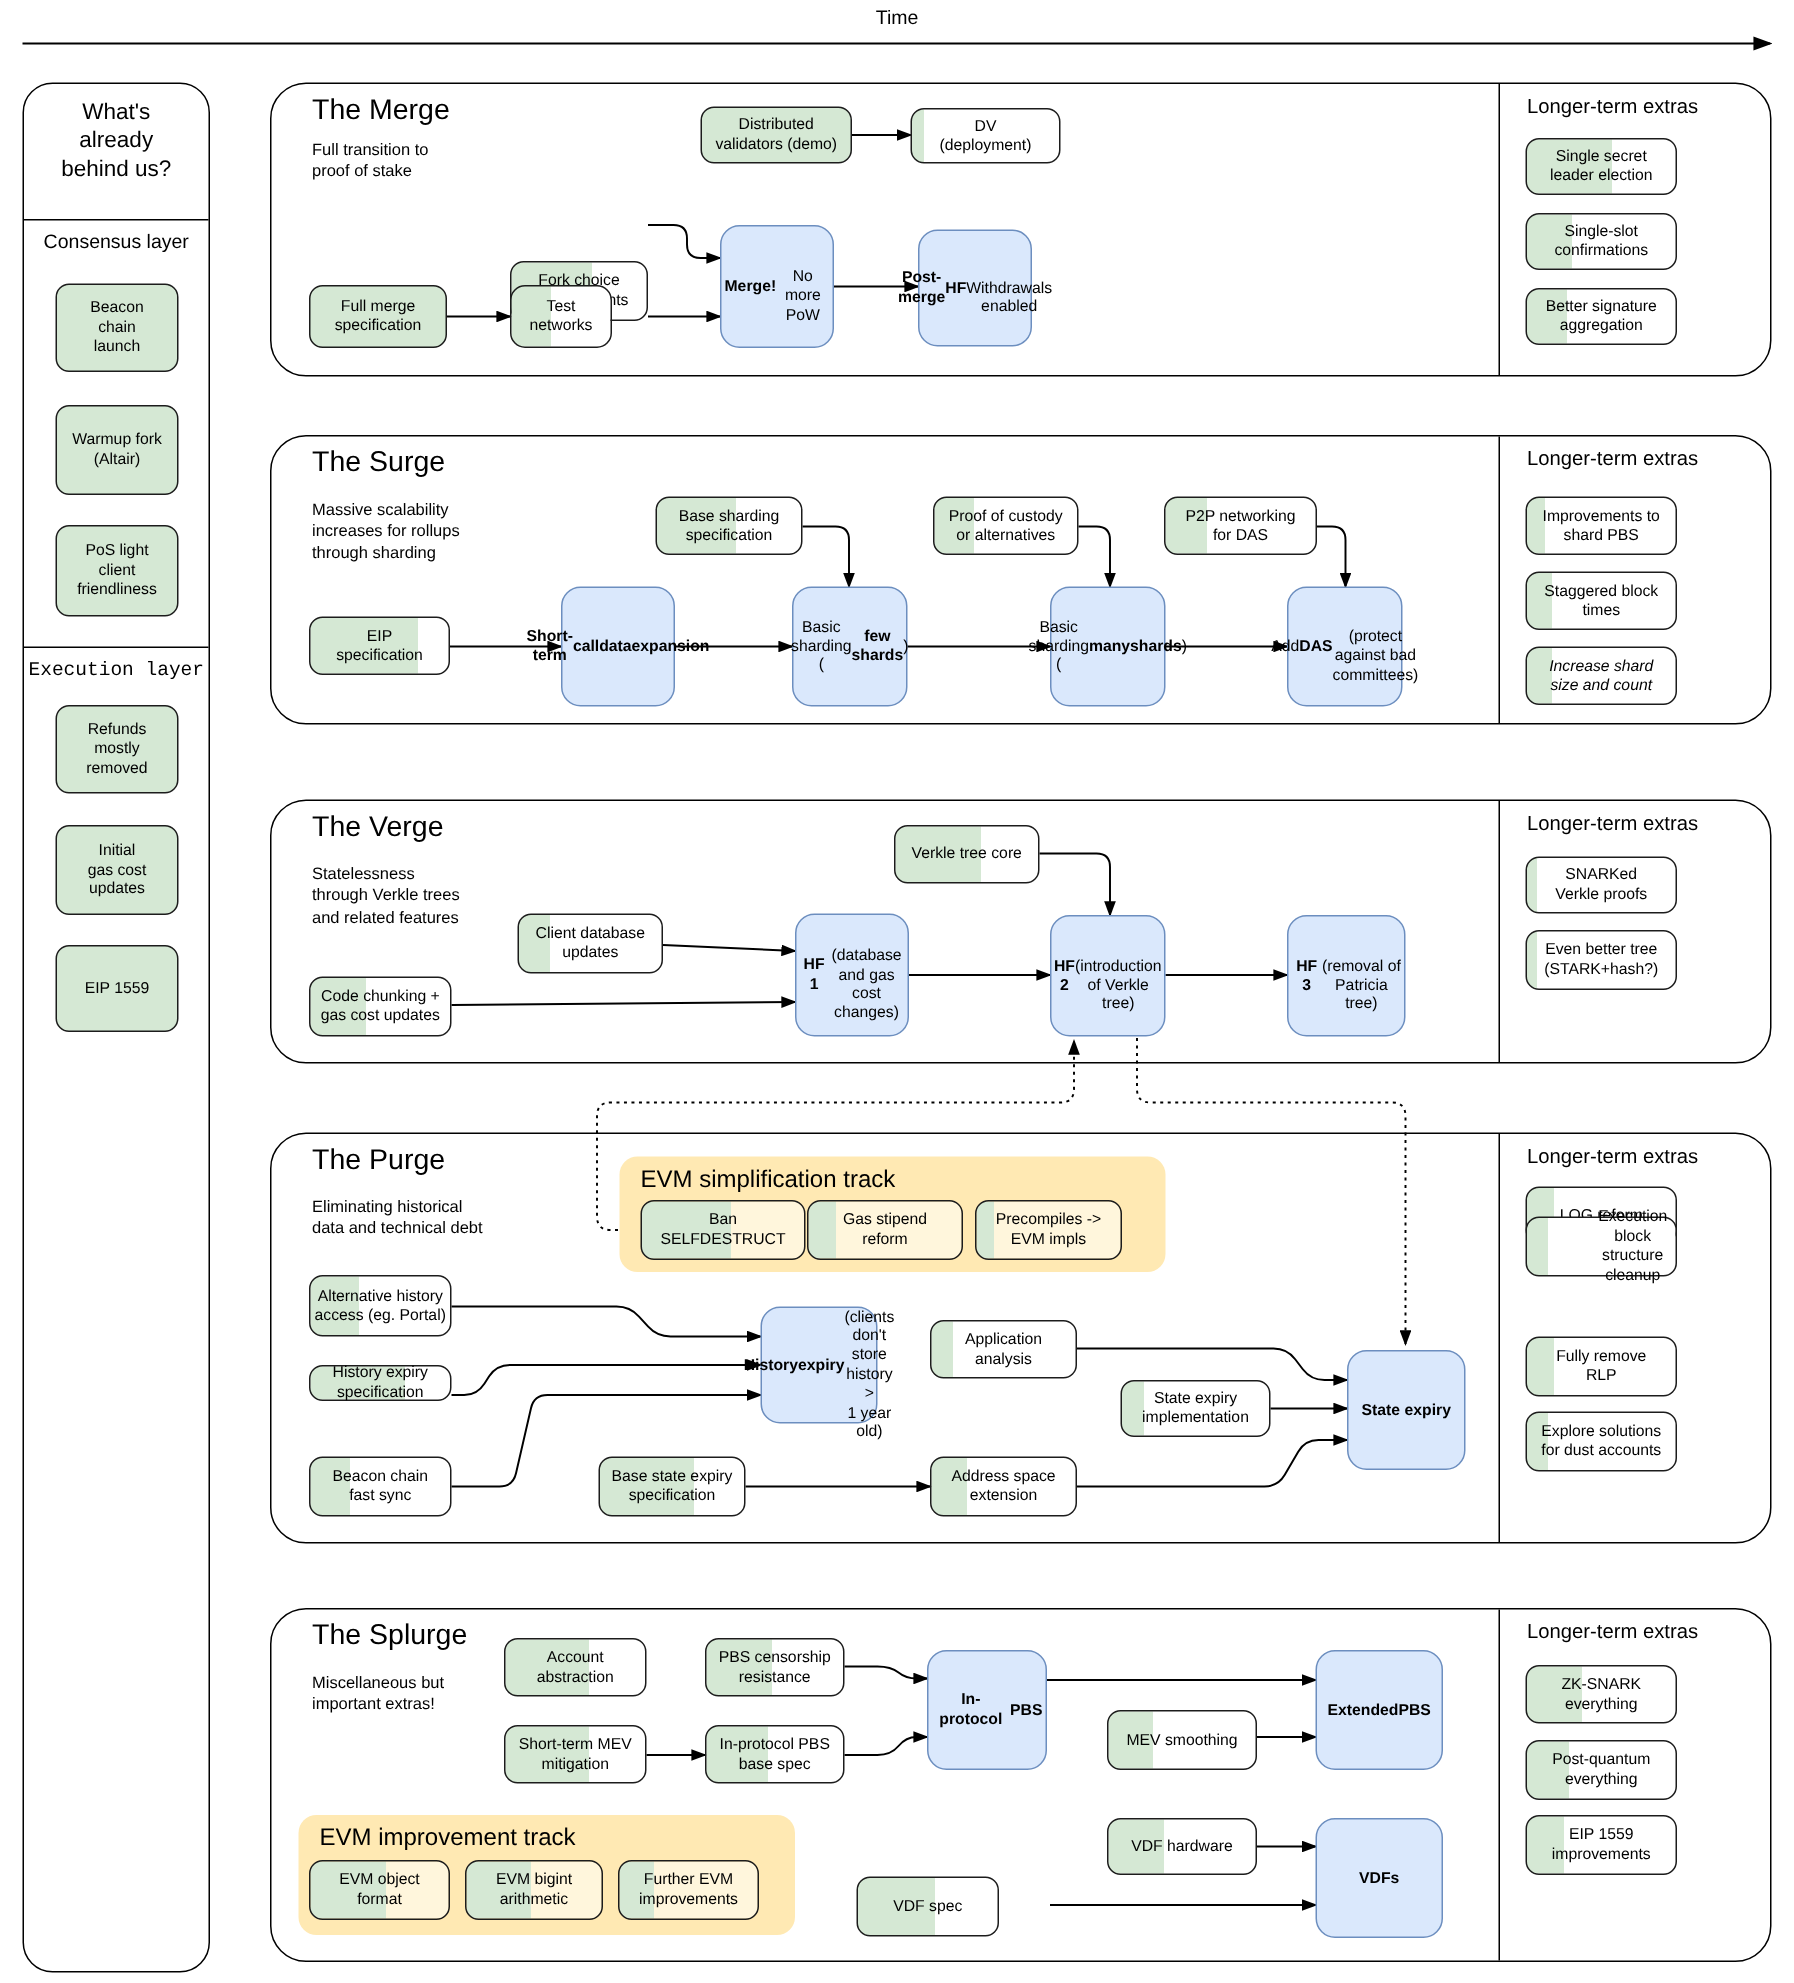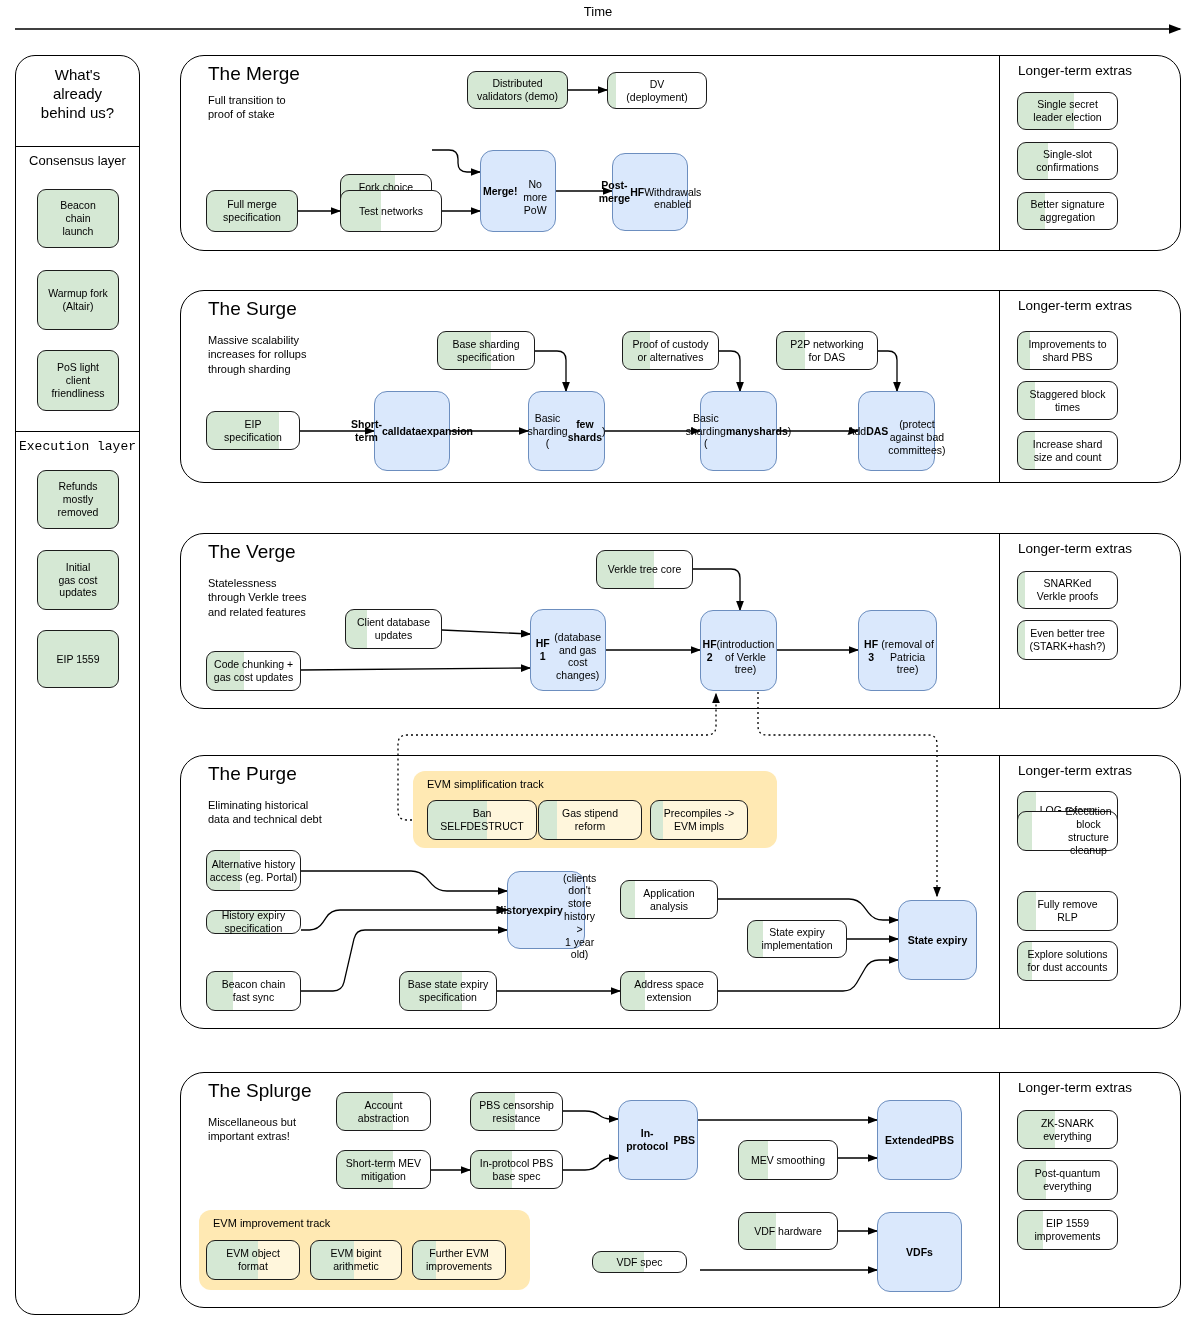--- a/index.html
+++ b/index.html
@@ -19,21 +19,21 @@
   .sec-sub{position:absolute;left:27px;top:42px;margin:0;font-size:11px;line-height:1.3;
            width:135px;white-space:pre-line;}
   #sec-merge .sec-sub{top:37px;}
   .extras-divider{position:absolute;left:818px;top:0;bottom:0;width:1px;background:#000;}
   .extras-title{position:absolute;left:837px;top:7px;margin:0;font-size:13.5px;font-weight:normal;}
   .node{position:absolute;box-sizing:border-box;border:1px solid #1c1c1c;border-radius:9px;
         display:flex;align-items:center;justify-content:center;text-align:center;
         font-size:10.5px;line-height:1.22;padding:2px;background:#fff;}
   .node.milestone{border-color:#6c8ebf;background:#dae8fc;border-radius:13px;}
   .trackbox{position:absolute;background:#ffe9b3;border-radius:12px;}
-  .track-label{position:absolute;left:14px;top:7px;font-size:11px;}
+  .track-label{position:absolute;left:14px;top:7px;font-size:16px;}
   svg.arrows{position:absolute;left:0;top:0;}
 </style>
 </head>
 <body>
 
 <div id="canvas">
 
   <div class="time-label">Time</div>
   <svg class="layer" width="1196" height="45">
     <defs>
@@ -139,21 +139,21 @@
     <div class="node" style="left: 37px; top: 350px; width: 82px; height: 61px; background: rgb(213, 232, 212);">PoS light<br>client<br>friendliness</div>
     <div class="hline" style="left: 16px; width: 123px; top: 431px;"></div>
     <div class="group-label" style="top: 439px; font-family: Liberation Mono, monospace;">Execution layer</div>
     <div class="node" style="left: 37px; top: 470px; width: 82px; height: 59px; background: rgb(213, 232, 212);">Refunds<br>mostly<br>removed</div>
     <div class="node" style="left: 37px; top: 550px; width: 82px; height: 60px; background: rgb(213, 232, 212);">Initial<br>gas cost<br>updates</div>
     <div class="node" style="left: 37px; top: 630px; width: 82px; height: 58px; background: rgb(213, 232, 212);">EIP 1559</div>
     <div class="node" style="left: 467px; top: 71px; width: 101px; height: 38px; background: rgb(213, 232, 212);">Distributed<br>validators (demo)</div>
     <div class="node" style="left: 607px; top: 72px; width: 100px; height: 37px; background: linear-gradient(90deg, rgb(213, 232, 212) 8%, rgb(255, 255, 255) 8%);">DV<br>(deployment)</div>
     <div class="node" style="left: 340px; top: 130px; width: 92px; height: 40px; background: linear-gradient(90deg, rgb(213, 232, 212) 60%, rgb(255, 255, 255) 60%); margin-top: 44px;">Fork choice<br>improvements</div>
     <div class="node" style="left: 206px; top: 190px; width: 92px; height: 42px; background: rgb(213, 232, 212);">Full merge<br>specification</div>
-    <div class="node" style="left: 340px; top: 190px; width: 102px; height: 42px; background: linear-gradient(90deg, rgb(213, 232, 212) 40%, rgb(255, 255, 255) 40%);">Test networks</div>
+    <div class="node" style="left: 340px; top: 190px; width: 68px; height: 42px; background: linear-gradient(90deg, rgb(213, 232, 212) 40%, rgb(255, 255, 255) 40%); border-radius: 10px;">Test networks</div>
     <div class="node milestone" style="left: 480px; top: 150px; width: 76px; height: 82px;"><b>Merge!</b><br>No more<br>PoW</div>
     <div class="node milestone" style="left: 612px; top: 153px; width: 76px; height: 78px;"><b>Post-merge</b><br><b>HF</b><br>Withdrawals<br>enabled</div>
     <div class="node" style="left: 1017px; top: 92px; width: 101px; height: 38px; background: linear-gradient(90deg, rgb(213, 232, 212) 57%, rgb(255, 255, 255) 57%);">Single secret<br>leader election</div>
     <div class="node" style="left: 1017px; top: 142px; width: 101px; height: 38px; background: linear-gradient(90deg, rgb(213, 232, 212) 30%, rgb(255, 255, 255) 30%);">Single-slot<br>confirmations</div>
     <div class="node" style="left: 1017px; top: 192px; width: 101px; height: 38px; background: linear-gradient(90deg, rgb(213, 232, 212) 27%, rgb(255, 255, 255) 27%);">Better signature<br>aggregation</div>
     <div class="node" style="left: 206px; top: 411px; width: 94px; height: 39px; background: linear-gradient(90deg, rgb(213, 232, 212) 78%, rgb(255, 255, 255) 78%);">EIP<br>specification</div>
     <div class="node milestone" style="left: 374px; top: 391px; width: 76px; height: 80px;">
       <b>Short-term</b>
       <br>
       <b>calldata</b>
@@ -161,21 +161,21 @@
       <b>expansion</b>
     </div>
     <div class="node" style="left: 437px; top: 331px; width: 98px; height: 39px; background: linear-gradient(90deg, rgb(213, 232, 212) 55%, rgb(255, 255, 255) 55%);">Base sharding<br>specification</div>
     <div class="node milestone" style="left: 528px; top: 391px; width: 77px; height: 80px;">Basic<br>sharding<br>(<b>few shards</b>)</div>
     <div class="node" style="left: 622px; top: 331px; width: 97px; height: 39px; background: linear-gradient(90deg, rgb(213, 232, 212) 28%, rgb(255, 255, 255) 28%);">Proof of custody<br>or alternatives</div>
     <div class="node milestone" style="left: 700px; top: 391px; width: 77px; height: 80px;">Basic<br>sharding<br>(<b>many</b><br><b>shards</b>)</div>
     <div class="node" style="left: 776px; top: 331px; width: 102px; height: 39px; background: linear-gradient(90deg, rgb(213, 232, 212) 28%, rgb(255, 255, 255) 28%);">P2P networking<br>for DAS</div>
     <div class="node milestone" style="left: 858px; top: 391px; width: 77px; height: 80px;">Add <b>DAS</b><br>(protect<br>against bad<br>committees)</div>
     <div class="node" style="left: 1017px; top: 331px; width: 101px; height: 39px; background: linear-gradient(90deg, rgb(213, 232, 212) 12%, rgb(255, 255, 255) 12%);">Improvements to<br>shard PBS</div>
     <div class="node" style="left: 1017px; top: 381px; width: 101px; height: 39px; background: linear-gradient(90deg, rgb(213, 232, 212) 17%, rgb(255, 255, 255) 17%);">Staggered block<br>times</div>
-    <div class="node" style="left: 1017px; top: 431px; width: 101px; height: 39px; background: linear-gradient(90deg, rgb(213, 232, 212) 17%, rgb(255, 255, 255) 17%);">Increase shard<br>size and count</div>
+    <div class="node" style="left: 1017px; top: 431px; width: 101px; height: 39px; background: linear-gradient(90deg, rgb(213, 232, 212) 17%, rgb(255, 255, 255) 17%); font-style: italic;">Increase shard<br>size and count</div>
     <div class="node" style="left: 596px; top: 550px; width: 97px; height: 39px; background: linear-gradient(90deg, rgb(213, 232, 212) 60%, rgb(255, 255, 255) 60%);">Verkle tree core</div>
     <div class="node" style="left: 345px; top: 609px; width: 97px; height: 40px; background: linear-gradient(90deg, rgb(213, 232, 212) 22%, rgb(255, 255, 255) 22%);">Client database<br>updates</div>
     <div class="node" style="left: 206px; top: 651px; width: 95px; height: 40px; background: linear-gradient(90deg, rgb(213, 232, 212) 40%, rgb(255, 255, 255) 40%); text-align: right;">Code chunking +<br>gas cost updates</div>
     <div class="node milestone" style="left: 530px; top: 609px; width: 76px; height: 82px;"><b>HF 1</b><br>(database<br>and gas cost<br>changes)</div>
     <div class="node milestone" style="left: 700px; top: 610px; width: 77px; height: 81px;"><b>HF 2</b><br>(introduction<br>of Verkle<br>tree)</div>
     <div class="node milestone" style="left: 858px; top: 610px; width: 79px; height: 81px;"><b>HF 3</b><br>(removal of<br>Patricia tree)</div>
     <div class="node" style="left: 1017px; top: 571px; width: 101px; height: 38px; background: linear-gradient(90deg, rgb(213, 232, 212) 7%, rgb(255, 255, 255) 7%);">SNARKed<br>Verkle proofs</div>
     <div class="node" style="left: 1017px; top: 620px; width: 101px; height: 40px; background: linear-gradient(90deg, rgb(213, 232, 212) 7%, rgb(255, 255, 255) 7%);">Even better tree<br>(STARK+hash?)</div>
     <div class="trackbox" style="left: 413px; top: 771px; width: 364px; height: 77px;">
       <div class="track-label">EVM simplification track</div>
@@ -206,21 +206,21 @@
     <div class="node" style="left: 336px; top: 1150px; width: 95px; height: 39px; background: linear-gradient(90deg, rgb(213, 232, 212) 60%, rgb(255, 255, 255) 60%);">Short-term MEV<br>mitigation</div>
     <div class="node" style="left: 470px; top: 1150px; width: 93px; height: 39px; background: linear-gradient(90deg, rgb(213, 232, 212) 45%, rgb(255, 255, 255) 45%);">In-protocol PBS<br>base spec</div>
     <div class="node milestone" style="left: 618px; top: 1100px; width: 80px; height: 80px;">
       <b>In-protocol</b>
       <br>
       <b>PBS</b>
     </div>
     <div class="node" style="left: 206px; top: 1240px; width: 94px; height: 40px; background: linear-gradient(90deg, rgb(213, 232, 212) 55%, rgb(255, 246, 220) 55%);">EVM object<br>format</div>
     <div class="node" style="left: 310px; top: 1240px; width: 92px; height: 40px; background: linear-gradient(90deg, rgb(213, 232, 212) 48%, rgb(255, 246, 220) 48%);">EVM bigint<br>arithmetic</div>
     <div class="node" style="left: 412px; top: 1240px; width: 94px; height: 40px; background: linear-gradient(90deg, rgb(213, 232, 212) 25%, rgb(255, 246, 220) 25%);">Further EVM<br>improvements</div>
-    <div class="node" style="left: 592px; top: 1251px; width: 95px; height: 22px; background: linear-gradient(90deg, rgb(213, 232, 212) 55%, rgb(255, 255, 255) 55%);">VDF spec</div>
+    <div class="node" style="left: 571px; top: 1251px; width: 95px; height: 40px; background: linear-gradient(90deg, rgb(213, 232, 212) 55%, rgb(255, 255, 255) 55%);">VDF spec</div>
     <div class="node" style="left: 738px; top: 1140px; width: 100px; height: 40px; background: linear-gradient(90deg, rgb(213, 232, 212) 30%, rgb(255, 255, 255) 30%);">MEV smoothing</div>
     <div class="node milestone" style="left: 877px; top: 1100px; width: 85px; height: 80px;">
       <b>Extended</b>
       <br>
       <b>PBS</b>
     </div>
     <div class="node" style="left: 738px; top: 1212px; width: 100px; height: 38px; background: linear-gradient(90deg, rgb(213, 232, 212) 38%, rgb(255, 255, 255) 38%);">VDF hardware</div>
     <div class="node milestone" style="left: 877px; top: 1212px; width: 85px; height: 80px;">
       <b>VDFs</b>
     </div>

